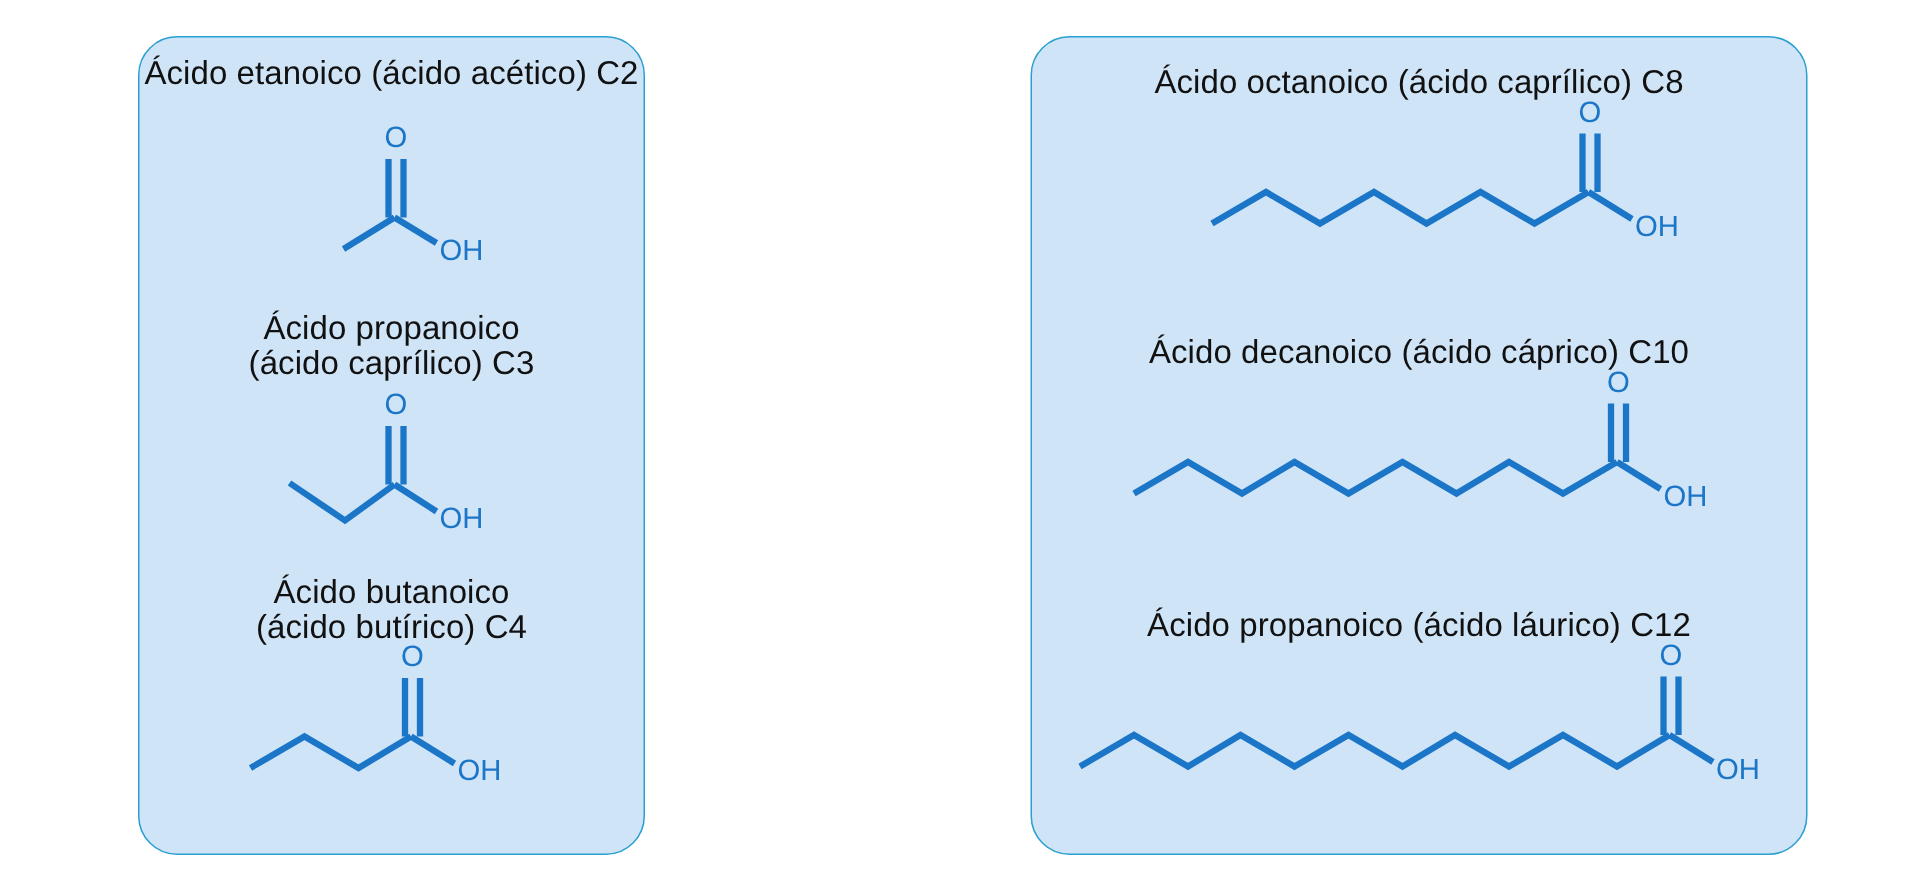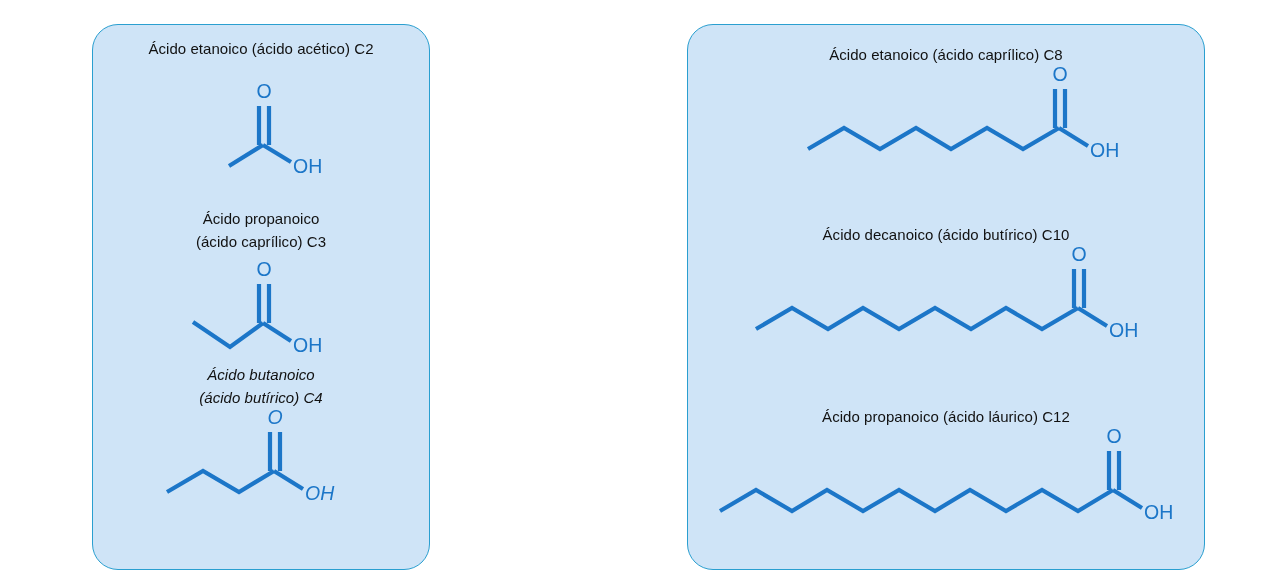--- a/index.html
+++ b/index.html
@@ -39,21 +39,21 @@
 
   .entry {
     position: absolute;
     left: 0;
     width: 100%;
   }
 
   .entry-title {
     text-align: center;
     color: #111111;
-    font-size: 15px;
+    font-size: 22px;
     line-height: 23px;
     white-space: pre-line;
     letter-spacing: 0.05px;
   }
 
   .structure {
     position: relative;
     width: 100%;
   }
 
@@ -76,21 +76,21 @@
     font-size: 19.5px;
   }
 
   
   #entry-c2 { top: 12px; }
   #entry-c2 .structure { margin-top: 6px; }
 
   #entry-c3 { top: 182px; }
   #entry-c3 .structure { margin-top: 6px; }
 
-  #entry-c4 { top: 338px; font-style: italic; }
+  #entry-c4 { top: 358px; }
   #entry-c4 .structure { margin-top: 6px; }
 
   
   #entry-c8 { top: 18px; }
   #entry-c8 .structure { margin-top: 6px; }
 
   #entry-c10 { top: 198px; }
   #entry-c10 .structure { margin-top: 6px; }
 
   #entry-c12 { top: 380px; }
@@ -146,35 +146,35 @@
         <text class="atom-label" x="212" y="85">OH</text>
       </svg>
     </div>
   </div>
 
 </div>
 
 <div class="panel" id="panel-right">
 
   <div class="entry" id="entry-c8">
-    <div class="entry-title">Ácido etanoico (ácido caprílico) C8</div>
+    <div class="entry-title">Ácido octanoico (ácido caprílico) C8</div>
     <div class="structure">
       <svg width="518" height="110" viewBox="0 0 518 110">
         <path class="bond" d="M 120,77 L 156,56 L 192,77 L 228,56 L 263,77 L 299,56 L 335,77 L 371,56"></path>
         <path class="bond" d="M 367,56 L 367,17"></path>
         <path class="bond" d="M 377,56 L 377,17"></path>
         <path class="bond" d="M 371,56 L 400,74"></path>
         <text class="atom-label" x="372" y="9" text-anchor="middle">O</text>
         <text class="atom-label" x="402" y="85">OH</text>
       </svg>
     </div>
   </div>
 
   <div class="entry" id="entry-c10">
-    <div class="entry-title">Ácido decanoico (ácido butírico) C10</div>
+    <div class="entry-title">Ácido decanoico (ácido cáprico) C10</div>
     <div class="structure">
       <svg width="518" height="110" viewBox="0 0 518 110">
         <path class="bond" d="M 68,77 L 104,56 L 140,77 L 175,56 L 211,77 L 247,56 L 283,77 L 318,56 L 354,77 L 390,56"></path>
         <path class="bond" d="M 386,56 L 386,17"></path>
         <path class="bond" d="M 396,56 L 396,17"></path>
         <path class="bond" d="M 390,56 L 419,74"></path>
         <text class="atom-label" x="391" y="9" text-anchor="middle">O</text>
         <text class="atom-label" x="421" y="85">OH</text>
       </svg>
     </div>

